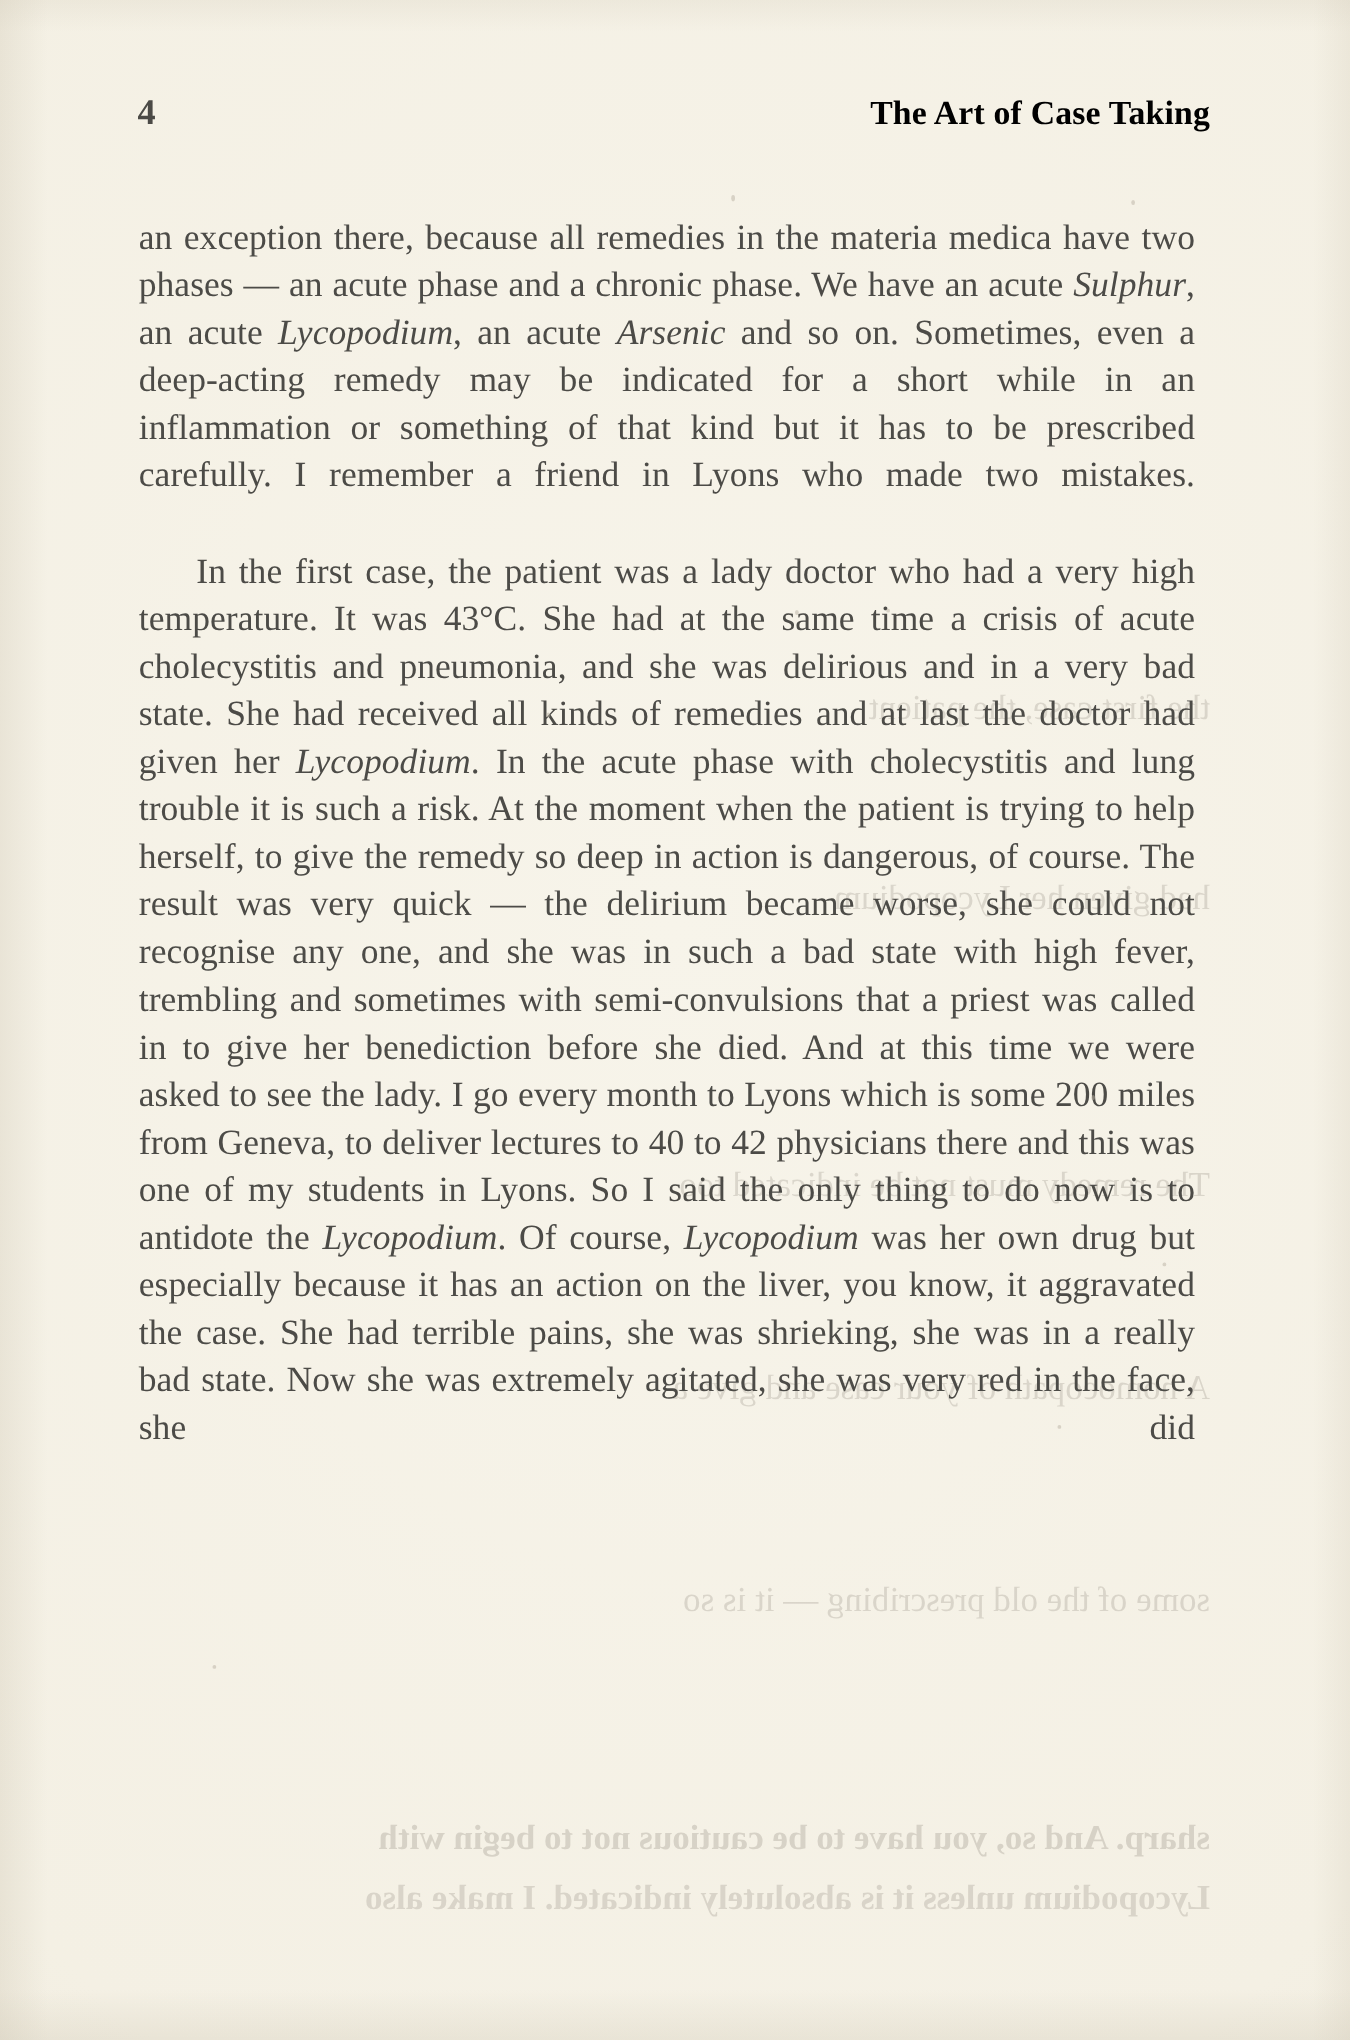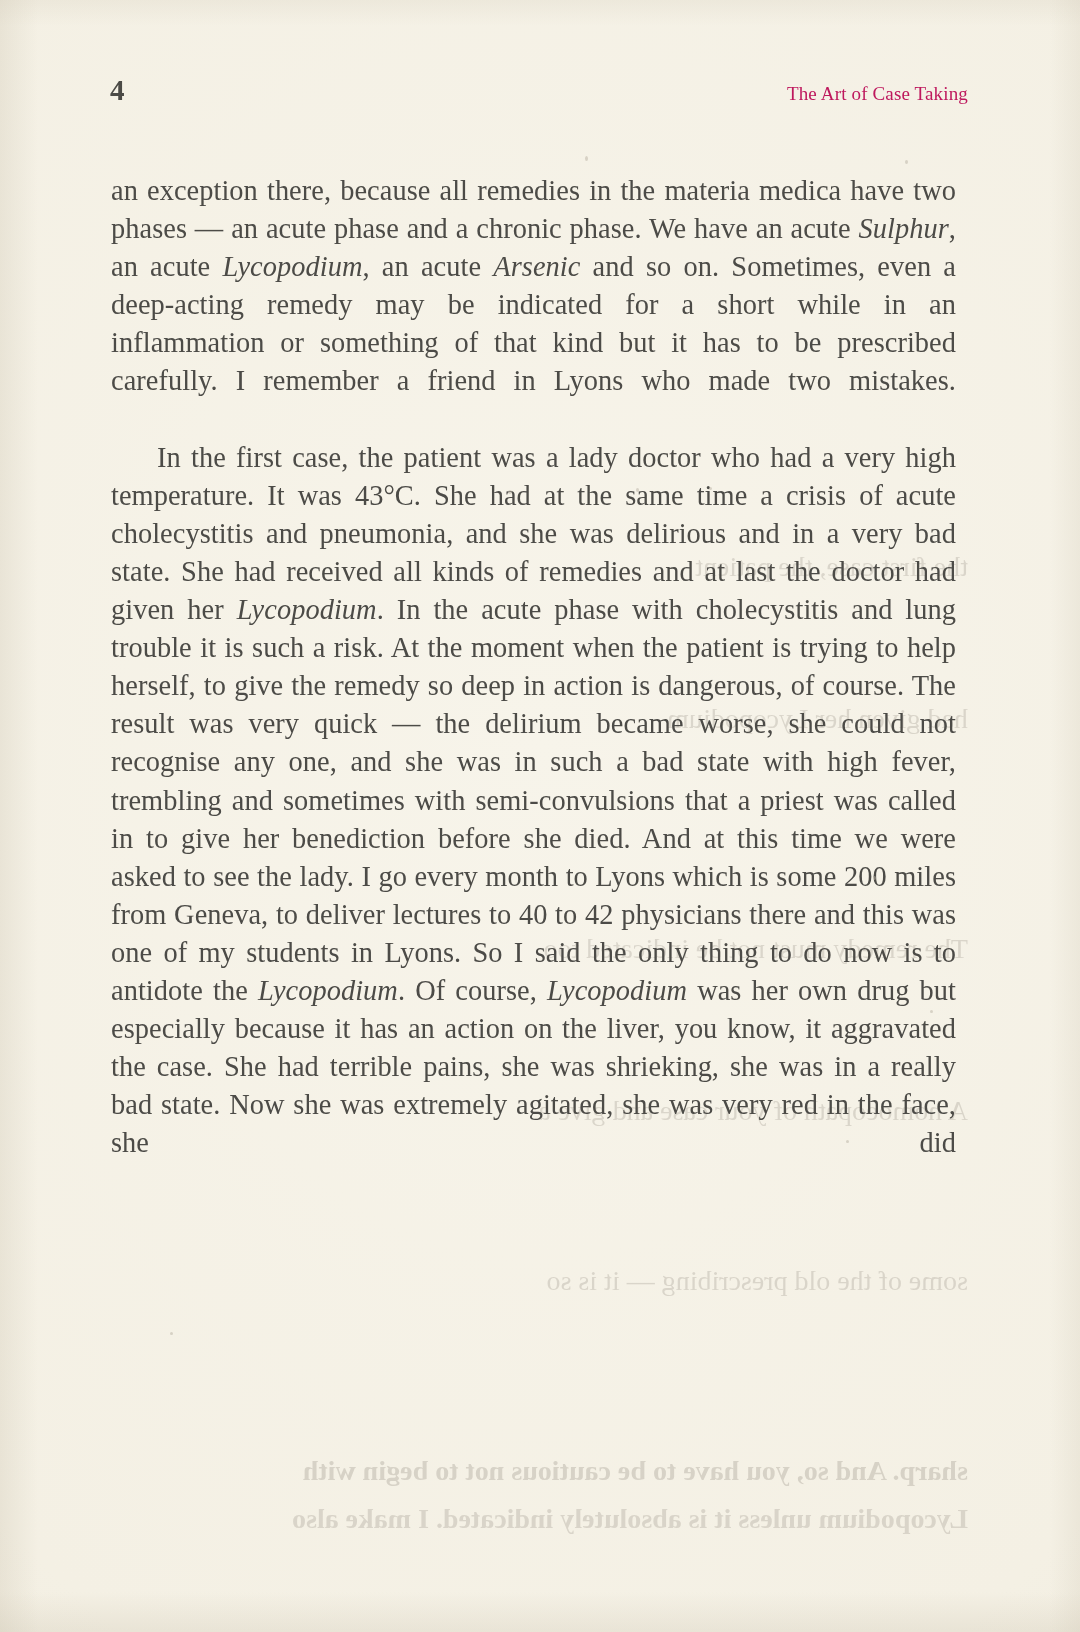--- a/index.html
+++ b/index.html
@@ -50,23 +50,23 @@
     align-items: baseline;
     justify-content: space-between;
   }
   .folio {
     font-size: 29px;
     font-weight: bold;
     color: #4b4a46;
     letter-spacing: 0.5px;
   }
   .runtitle {
-    font-size: 19px;
-    font-weight: normal;
-    color: #be185d;
+    font-size: 27px;
+    font-weight: bold;
+    color: #000000;
     letter-spacing: 0.15px;
     white-space: nowrap;
   }
 
   
   .textblock {
     position: absolute;
     top: 172px;
     left: 111px;
     width: 845px;

